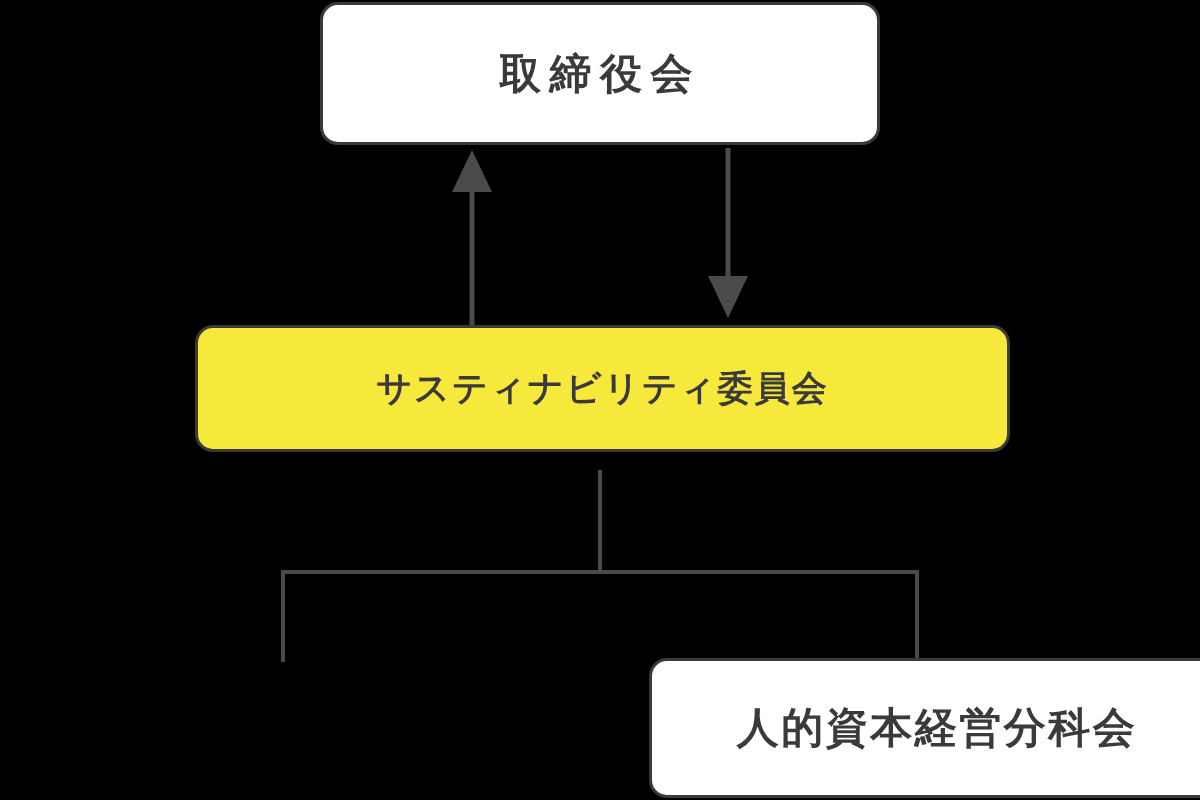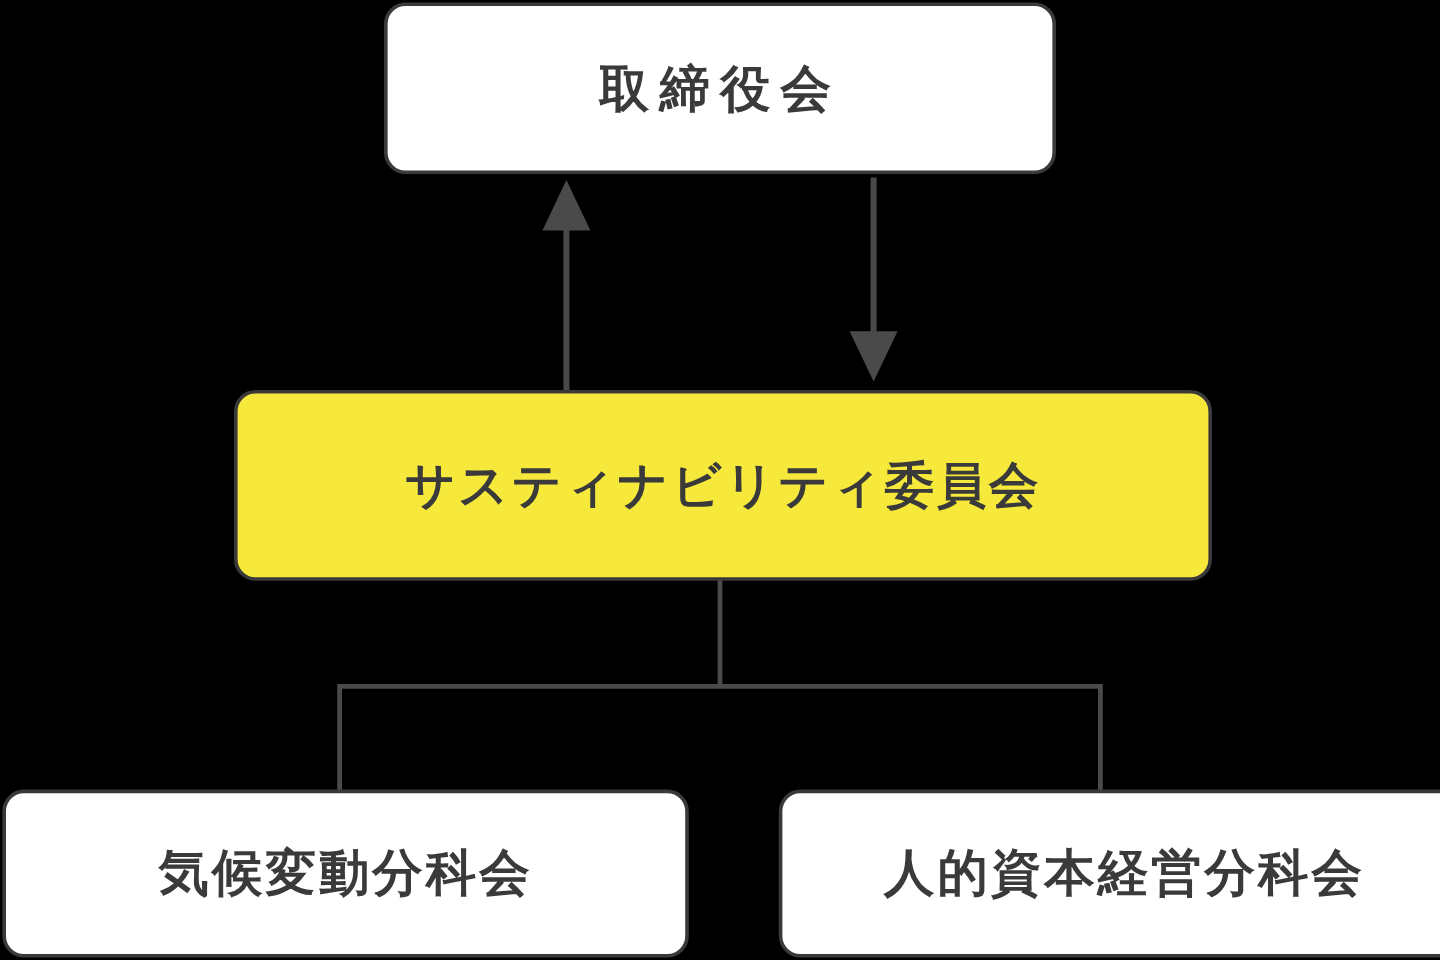--- a/index.html
+++ b/index.html
@@ -62,22 +62,22 @@
     left: 320px;
     top: 2px;
     width: 560px;
     height: 143px;
     letter-spacing: 0.2em;
   }
   #node-committee {
     left: 195px;
     top: 325px;
     width: 815px;
-    height: 159px;
-    font-size: 41px;
+    height: 127px;
+    font-size: 35px;
   }
   #node-climate {
     left: 2px;
     top: 658px;
     width: 572px;
     height: 140px;
   }
   #node-human-capital {
     left: 622px;
     top: 658px;
@@ -112,21 +112,18 @@
   </svg>
 
   <div class="node" id="node-board">
     <span class="node-label">取締役会</span>
   </div>
 
   <div class="node highlight" id="node-committee">
     <span class="node-label">サスティナビリティ委員会</span>
   </div>
 
-  <div class="node" id="node-climate">
-    <span class="node-label">気候変動分科会</span>
-  </div>
 
   <div class="node" id="node-human-capital">
     <span class="node-label">人的資本経営分科会</span>
   </div>
 
 </div>
 
 </body></html>

